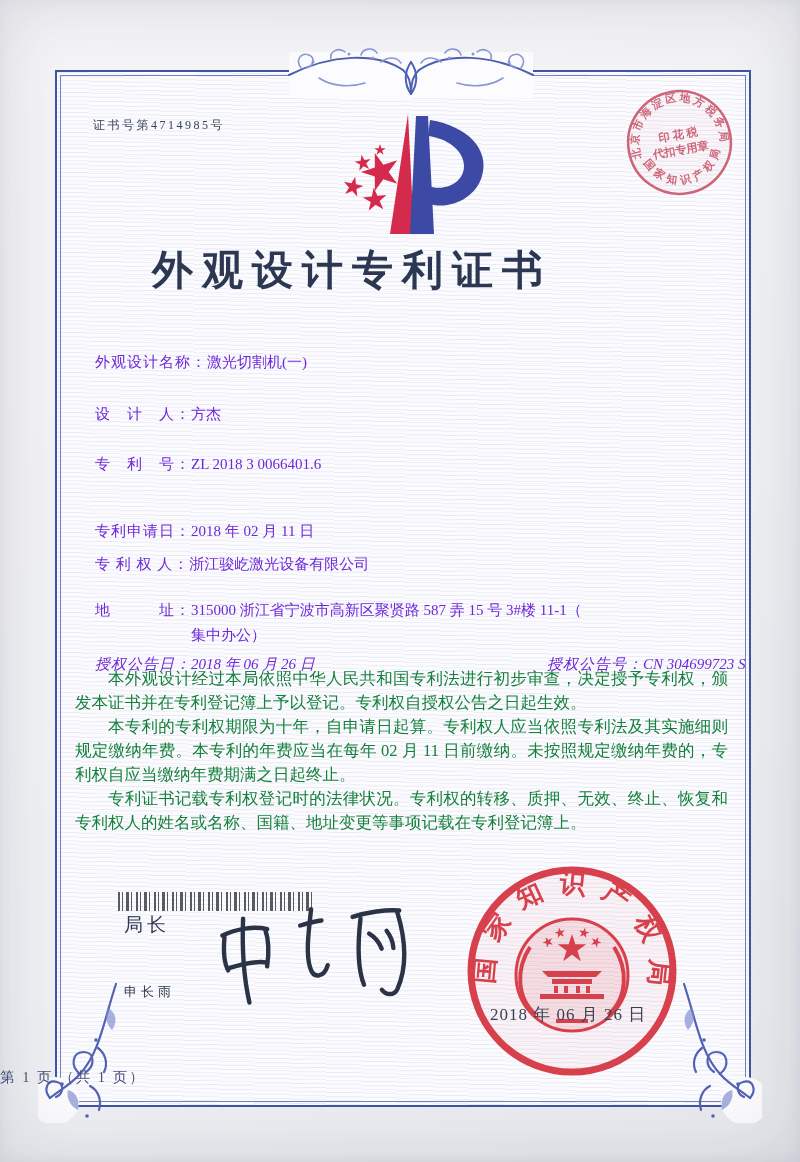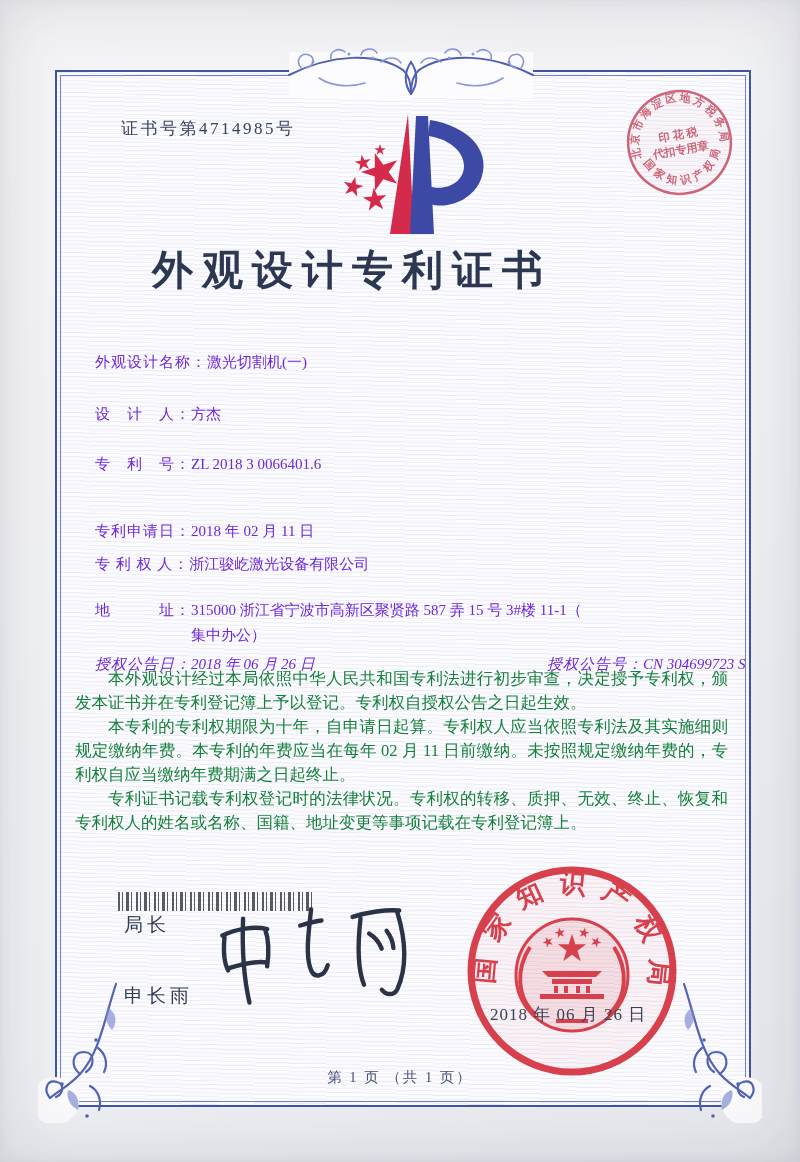--- a/index.html
+++ b/index.html
@@ -14,46 +14,46 @@
   
   .frame{position:absolute;left:55px;top:70px;width:692px;height:1033px;
     border:2.5px solid #3f54a3;z-index:1;
     background:
       repeating-linear-gradient(1.6deg, rgba(122,132,198,.10) 0 1px, rgba(0,0,0,0) 1px 4px),
       repeating-linear-gradient(-1.1deg, rgba(158,150,212,.06) 0 1px, rgba(0,0,0,0) 1px 5px),
       #fcfcfe;}
   .frame::before{content:"";position:absolute;inset:3px;border:1px solid #7280c4;}
   .sheet{position:absolute;inset:0;z-index:3;}
   .orn{position:absolute;z-index:2;}
-  .cert-no{position:absolute;left:93px;top:117px;font-size:17px;letter-spacing:2.5px;color:#38425e;margin-left:28px;}
+  .cert-no{position:absolute;left:93px;top:117px;font-size:12px;letter-spacing:2.5px;color:#38425e;}
   .logo{position:absolute;left:318px;top:112px;}
   .title{position:absolute;left:0;top:243px;width:704px;text-align:center;
     font-size:41px;font-weight:700;letter-spacing:9px;color:#2c3852;}
   .row{position:absolute;left:95px;font-size:15px;color:#6d28d9;white-space:nowrap;}
   .row .lbl{letter-spacing:1px;}
   .addr-val{display:inline-block;vertical-align:top;white-space:nowrap;}
   .addr-l2{display:block;margin-top:6px;}
   .cell-right{position:absolute;left:452px;top:0;white-space:nowrap;}
   .paras{position:absolute;left:75px;top:667px;width:653px;font-size:16.5px;
     line-height:24px;text-align:justify;color:#15803d;}
   .paras p{margin:0;text-indent:2em;}
   .barcode{position:absolute;left:118px;top:892px;width:196px;height:19px;opacity:.85;
     background:repeating-linear-gradient(90deg,
       #3c3f46 0 2px, rgba(0,0,0,0) 2px 4px,
       #3c3f46 4px 5px, rgba(0,0,0,0) 5px 8px,
       #3c3f46 8px 11px, rgba(0,0,0,0) 11px 13px,
       #3c3f46 13px 14px, rgba(0,0,0,0) 14px 18px);}
   .sig-title{position:absolute;left:124px;top:912px;font-size:19px;letter-spacing:4px;color:#2f3950;}
-  .sig-name{position:absolute;left:124px;top:983px;font-size:19px;letter-spacing:4px;color:#2f3950;}
+  .sig-name{position:absolute;left:124px;top:983px;font-size:13px;letter-spacing:4px;color:#2f3950;}
   .sig-hand{position:absolute;left:208px;top:897px;transform:rotate(-3deg);z-index:4;}
   .seal{position:absolute;left:462px;top:861px;z-index:4;opacity:.92;}
   .seal-date{position:absolute;left:490px;top:1003px;z-index:5;font-size:17px;
     letter-spacing:1px;color:#3a4254;white-space:nowrap;}
   .tax-stamp{position:absolute;left:622px;top:85px;z-index:4;transform:rotate(-10deg);opacity:.9;}
-  .footer{position:absolute;left:0;top:1068px;width:800px;text-align:center;
+  .footer{position:absolute;left:0;top:1068px;width:800px;text-align:left;
     font-size:14.5px;letter-spacing:2px;color:#47507a;}
   svg text{font-family:"Liberation Serif","DejaVu Serif",serif;}
 </style>
 </head>
 <body>
 
 <div class="frame"></div>
 
 <svg class="orn" style="left:261px;top:42px;" width="300" height="64" viewBox="0 0 300 64">
   <defs>

